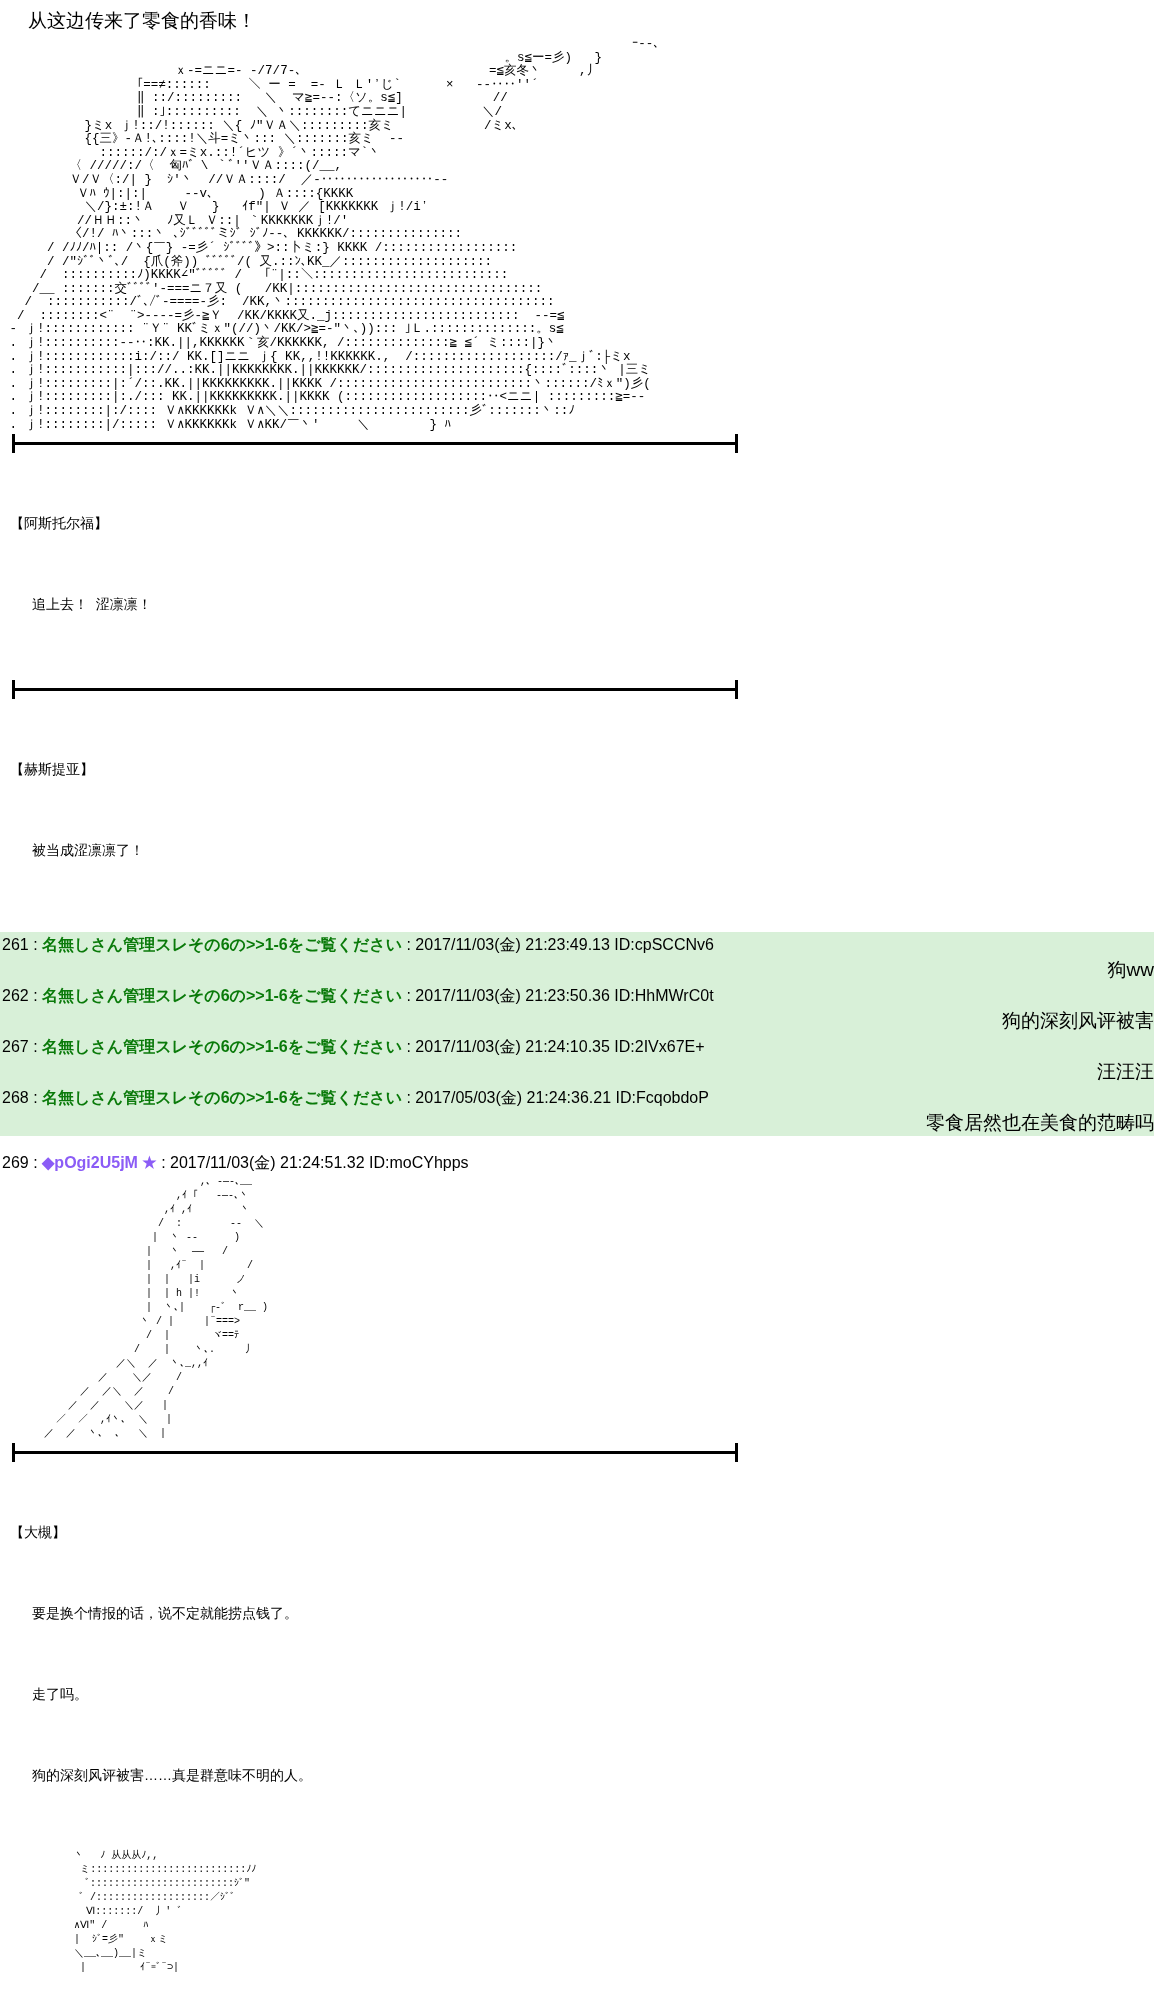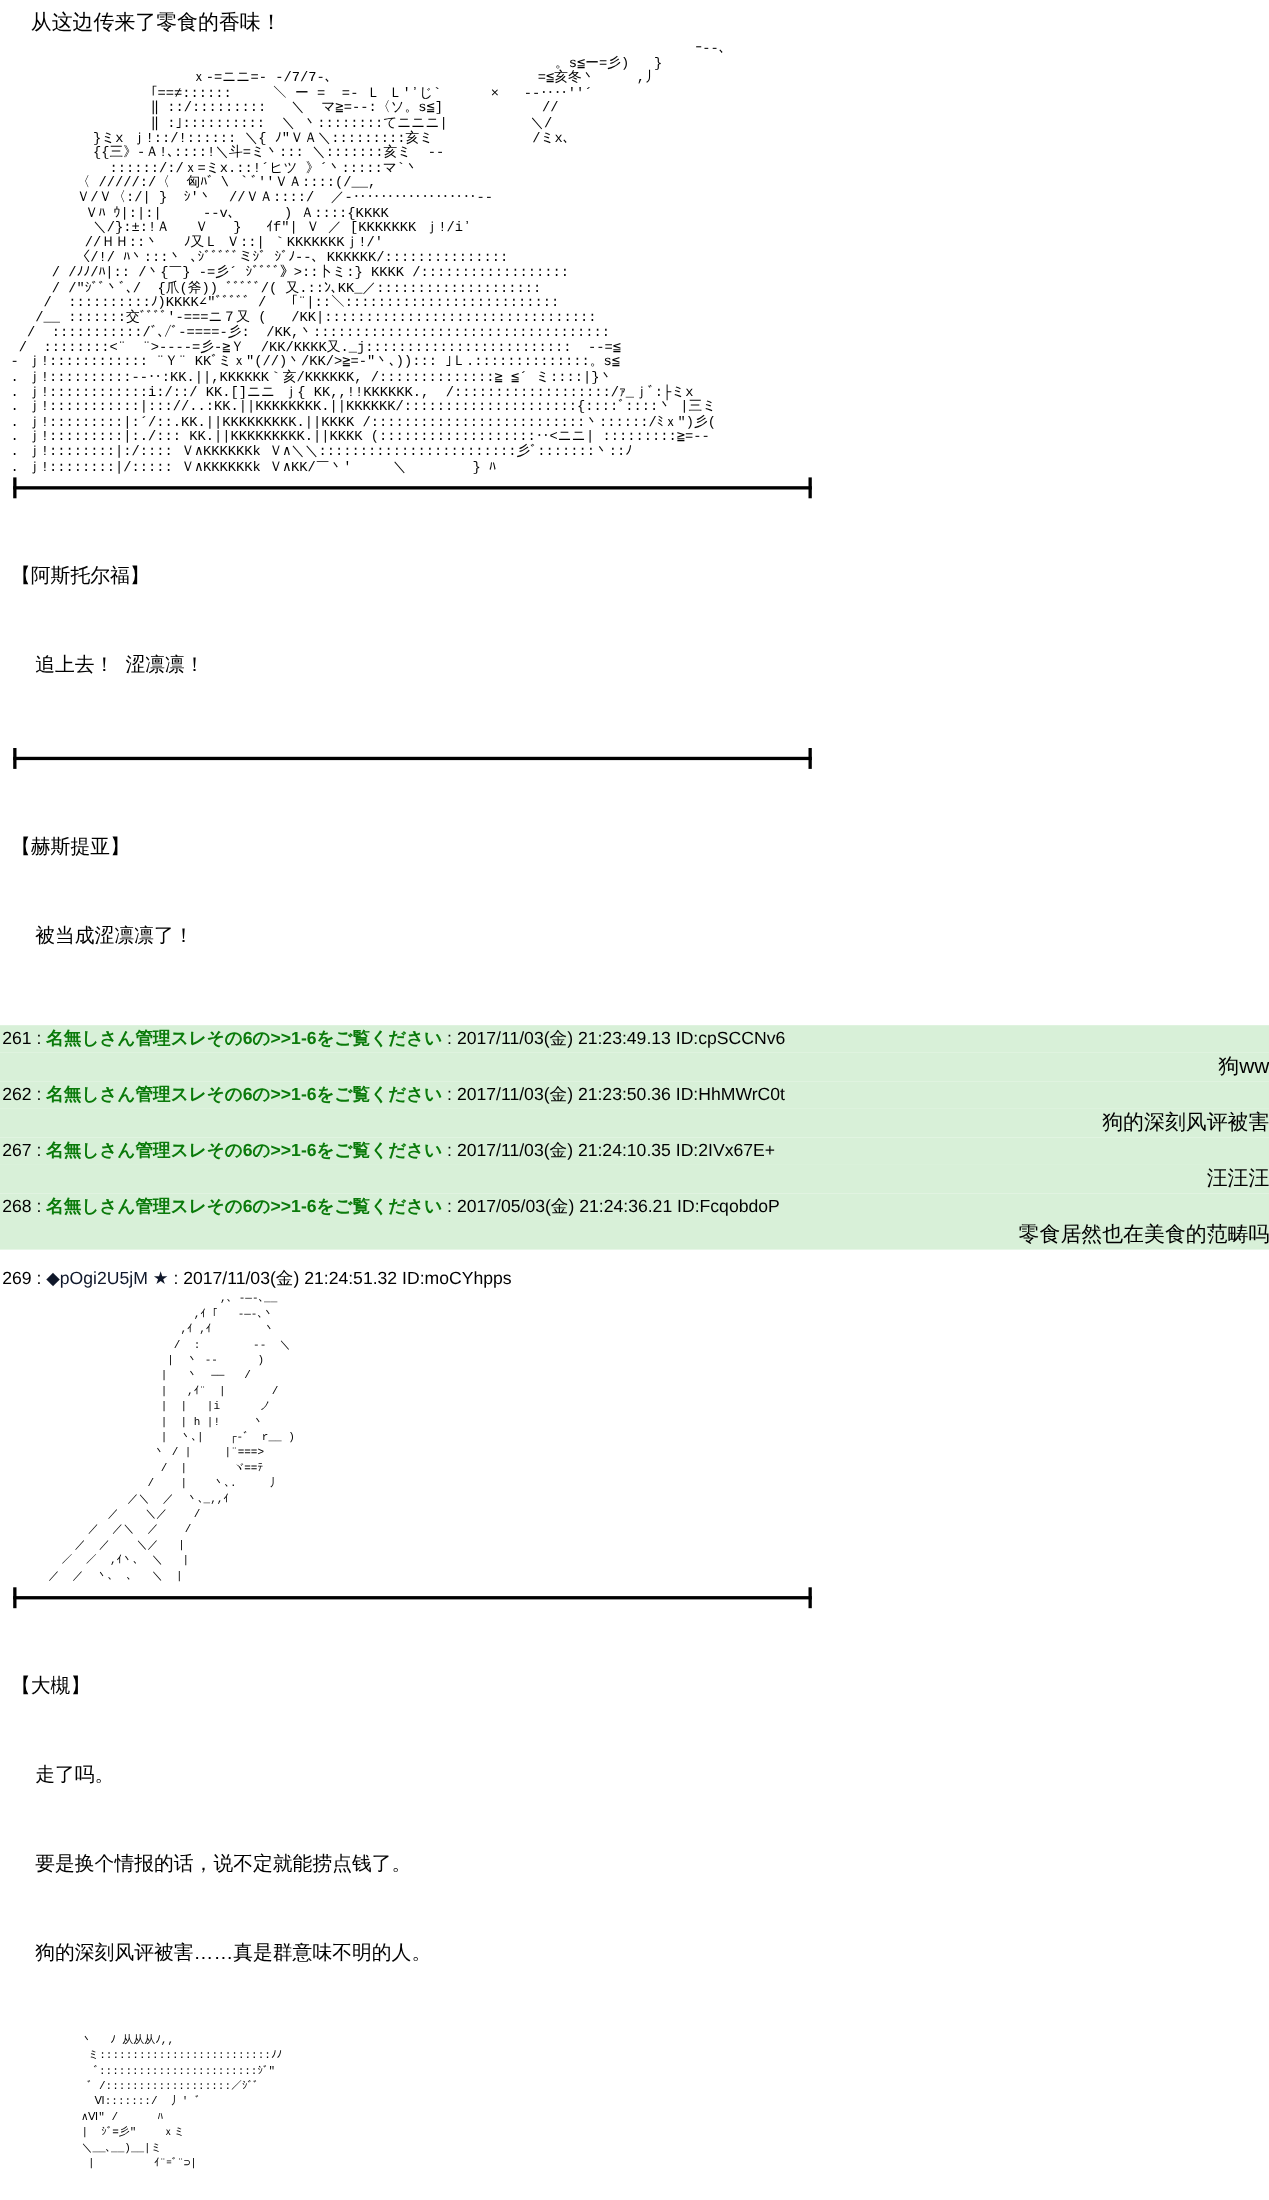--- a/index.html
+++ b/index.html
@@ -54,21 +54,21 @@
     position:absolute;
     top:0px;
     width:3px;
     height:19px;
     background:#000;
   }
   .hr-sep .tick-l{left:12px;}
   .hr-sep .tick-r{left:735px;}
 
   .dlg{
-    font-size:18px;
+    font-size:14px;
     line-height:27px;
     white-space:pre;
     padding:2px 0 6px 10px;
   }
   .dlg .spk{display:block;}
   .dlg .line{display:block;padding-left:22px;}
 
   .post{margin:0;padding:0;}
   .post-head{
     background:#d8f0d8;
@@ -83,21 +83,21 @@
     background:#d8f0d8;
     font-size:19px;
     line-height:26px;
     white-space:pre;
     padding:0 0 0 2px;
     display:block;
     text-align:right;
   }
   .num{color:#000;}
   .name-green{color:#0a7a0a;font-weight:bold;}
-  .name-blue{color:#0f172a;font-weight:normal;margin-top:28px;}
+  .name-blue{color:#8b5cf6;font-weight:bold;margin-top:28px;}
   .spacer8{height:8px;}
   .spacer14{height:14px;}
 </style>
 </head>
 <body>
 
 <div class="page">
 
   <div class="narration">从这边传来了零食的香味！</div>
 
@@ -202,22 +202,22 @@
        ／  ／  丶､  ､   ＼  |</pre>
 
   <div class="hr-sep">
     <span class="tick-l"></span>
     <span class="bar"></span>
     <span class="tick-r"></span>
   </div>
 
   <div class="dlg">
     <span class="spk">【大槻】</span>
+    <span class="line">要是换个情报的话，说不定就能捞点钱了。</span>
     <span class="line">走了吗。</span>
-    <span class="line">要是换个情报的话，说不定就能捞点钱了。</span>
     <span class="line">狗的深刻风评被害……真是群意味不明的人。</span>
   </div>
 
   <pre class="aa small">            丶ゝ ﾉ 从从从ﾉ,,
              ミ::::::::::::::::::::::::::ﾉﾉ
               ﾞ::::::::::::::::::::::::ｼﾞ″
              ﾞ /:::::::::::::::::::／ｼﾞﾞ
               Ⅵ:::::::/  丿′ ﾞ
             ∧Ⅵ″ /      ﾊ
             |  ｼﾞ=彡″    ｘミ

